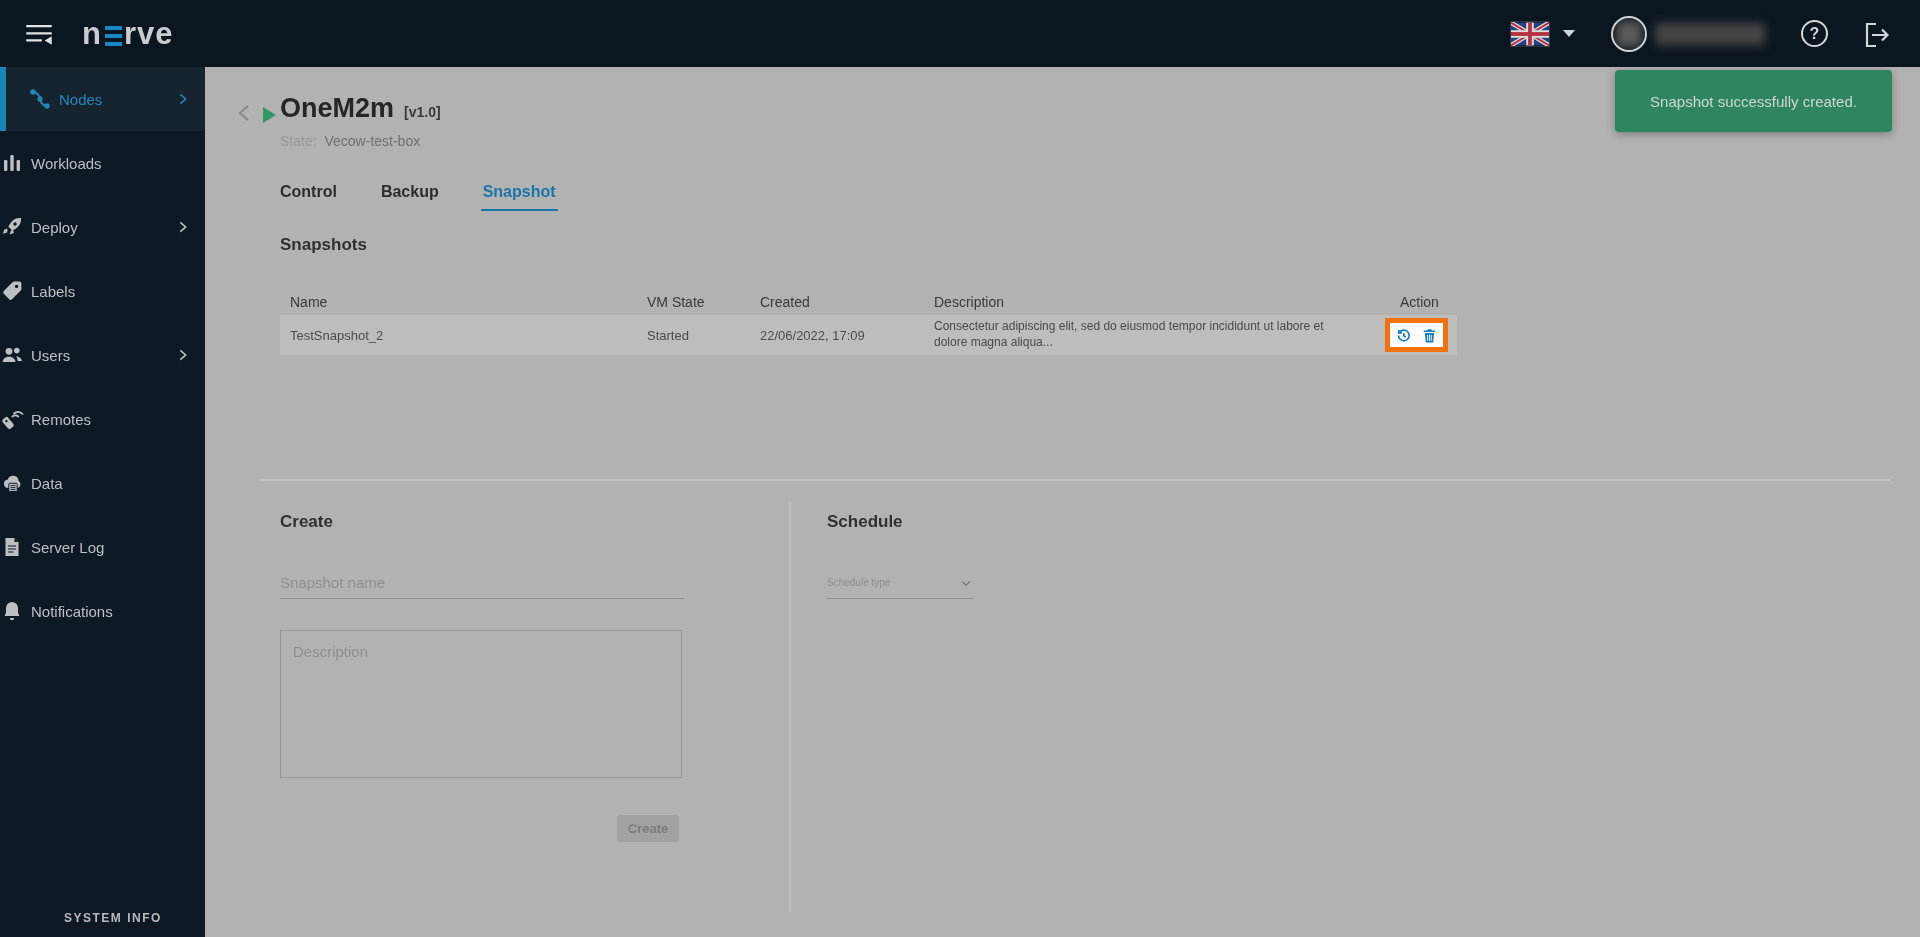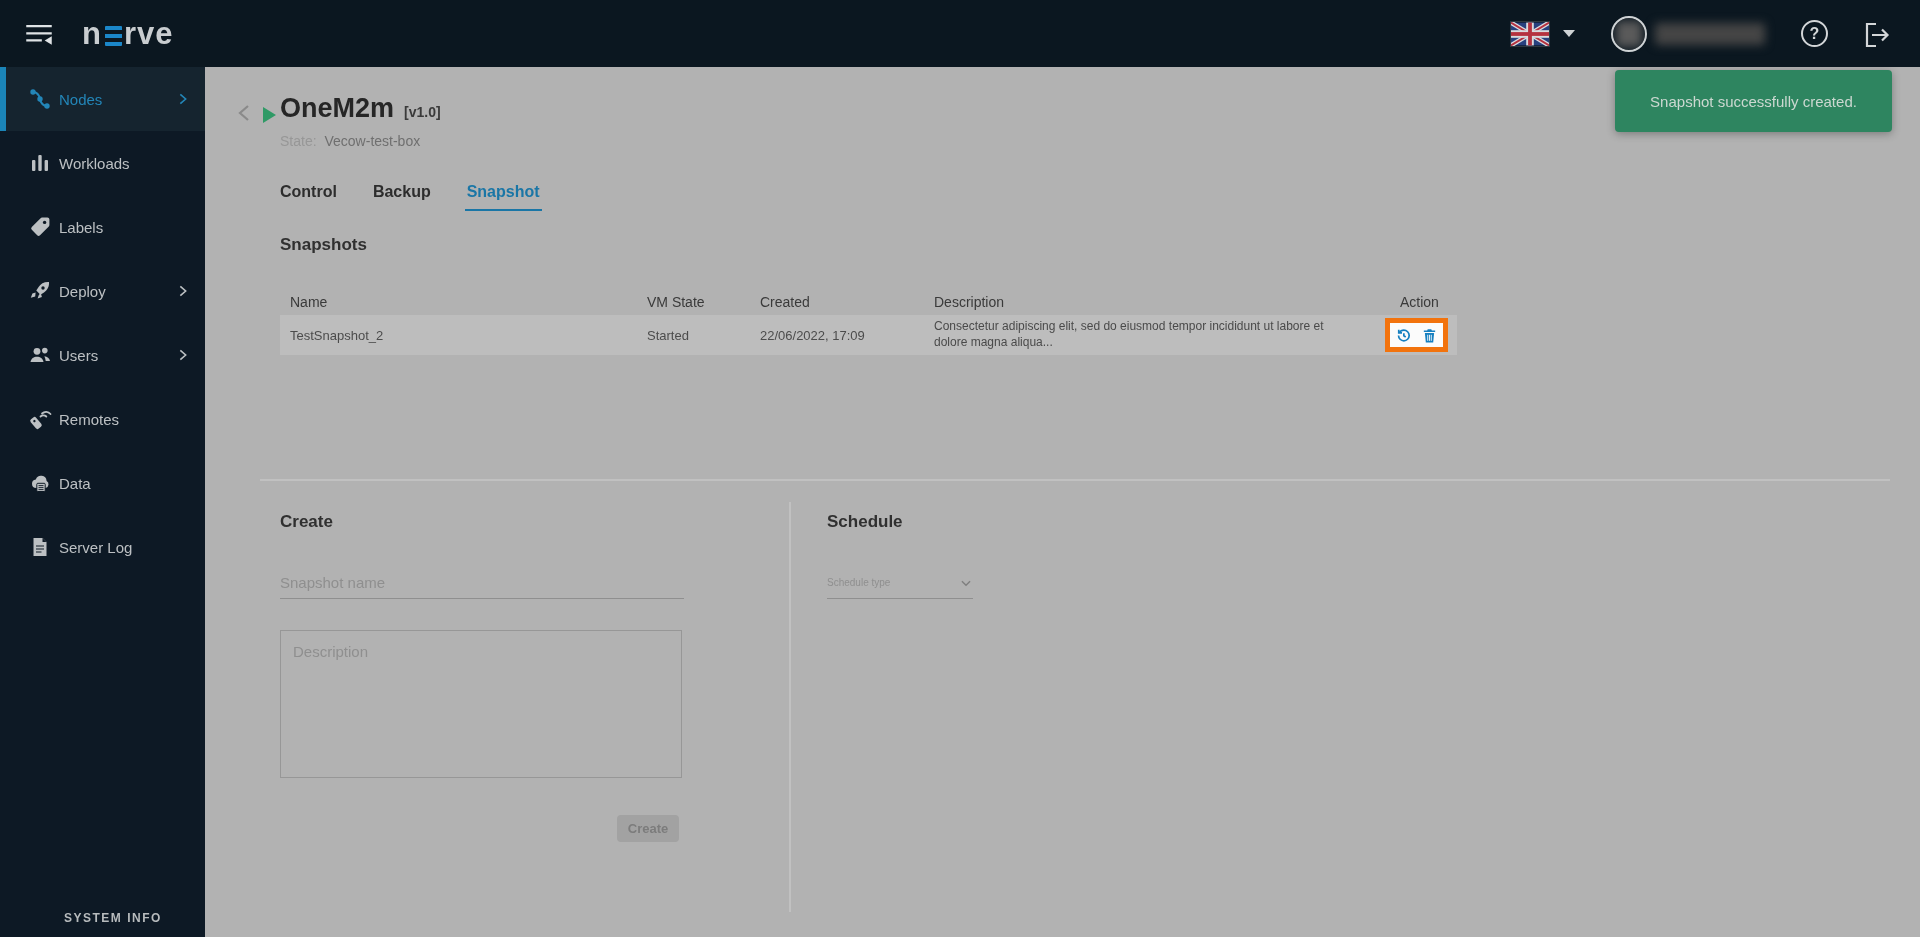--- a/index.html
+++ b/index.html
@@ -27,21 +27,21 @@
   .name-blur { width:110px; height:22px; background:#454545; filter:blur(5px);
                border-radius:3px; margin-left:8px; }
   .help { width:27px; height:27px; border-radius:50%; border:2px solid #d3d6d8; color:#d3d6d8;
           font-size:16px; font-weight:bold; display:flex; align-items:center; justify-content:center;
           margin-left:36px; cursor:pointer; }
   .logout { margin-left:32px; margin-right:28px; width:32px; height:30px; cursor:pointer; }
 
   
   .sidebar { position:absolute; left:0; top:67px; width:205px; height:870px;
              background:#0d1925; z-index:30; }
-  .side-item { height:64px; display:flex; align-items:center; padding-left:28px;
+  .side-item { height:64px; display:flex; align-items:center; 
                color:#bcc0c3; cursor:pointer; position:relative; }
   .side-item .s-icon { width:24px; height:24px; flex:0 0 24px; color:#bcc0c3; }
   .side-item .s-label { margin-left:7px; font-size:15px; }
   .side-item .s-chev { position:absolute; right:14px; width:16px; height:16px; color:#bcc0c3; }
   .side-item.active { background:#15242f; border-left:6px solid #1b85b8; padding-left:22px; }
   .side-item.active .s-label, .side-item.active .s-icon, .side-item.active .s-chev { color:#2386b8; }
   .side-footer { position:absolute; left:64px; bottom:12px; color:#b7bbbd; font-size:12px;
                  font-weight:bold; letter-spacing:1.5px; }
 
   
@@ -55,21 +55,21 @@
   .play-tri { position:absolute; left:58px; top:40px; width:0; height:0;
               border-top:8px solid transparent; border-bottom:8px solid transparent;
               border-left:13px solid #2f9a66; }
   .page-title-row { position:absolute; left:75px; top:26px; display:flex; align-items:flex-end; }
   .page-title { font-size:27px; font-weight:bold; color:#262626; }
   .page-version { font-size:14px; font-weight:bold; color:#3a3a3a; margin-left:10px; padding-bottom:4px; }
   .node-row { position:absolute; left:75px; top:66px; font-size:14px; }
   .node-label { color:#979797; }
   .node-value { color:#6f6f6f; margin-left:4px; }
 
-  .tabs { position:absolute; left:73px; top:112px; display:flex; gap:32px; }
+  .tabs { position:absolute; left:73px; top:112px; display:flex; gap:40px; }
   .tab { font-size:16px; font-weight:600; color:#2d2d2d; padding:4px 2px 8px 2px; cursor:pointer; }
   .tab.active { color:#1a76a6; border-bottom:2px solid #1a76a6; }
 
   .section-heading { font-size:17px; font-weight:600; color:#303030; }
   .snapshots-heading { position:absolute; left:75px; top:168px; }
 
   .table { position:absolute; left:75px; top:222px; width:1177px; }
   .thead { display:flex; height:26px; align-items:center; }
   .th { font-size:14px; color:#3a3a3a; padding-left:10px; }
   .trow { display:flex; height:40px; background:#bdbdbd; align-items:center; }
@@ -175,41 +175,41 @@
           <rect x="10.3" y="4" width="3.4" height="16" rx="1"></rect>
           <rect x="16.6" y="9" width="3.4" height="11" rx="1"></rect>
         </svg>
     </span>
     <span class="s-label">Workloads</span>
   </div>
 
   <div class="side-item">
     <span class="s-icon">
       <svg viewBox="0 0 24 24" fill="currentColor">
-          <path d="M12.6 3.2L3.8 12a2 2 0 000 2.8l5.4 5.4a2 2 0 002.8 0l8.8-8.8c.4-.4.6-.9.6-1.4V4.6c0-1.1-.9-2-2-2H14c-.5 0-1 .2-1.4.6z"></path>
-          <circle cx="16.6" cy="7.4" r="1.7" fill="#0d1925"></circle>
-        </svg>
-    </span>
-    <span class="s-label">Labels</span>
-  </div>
-
-  <div class="side-item">
-    <span class="s-icon">
-      <svg viewBox="0 0 24 24" fill="currentColor">
           <path d="M21 3c-4.5-.4-8.3 1.6-10.4 5l-2.3 3.6 4.1 4.1 3.6-2.3C19.4 11.3 21.4 7.5 21 3z"></path>
           <circle cx="15" cy="9" r="1.7" fill="#0d1925"></circle>
           <path d="M7.6 13.4l-3.2 1-1.6 4.3 4.4-1.3M10.6 16.4l-1 3.2 4.3-1.6-1.3-4.4z"></path>
         </svg>
     </span>
     <span class="s-label">Deploy</span>
     <span class="s-chev">
       <svg viewBox="0 0 24 24" fill="none" stroke="currentColor" stroke-width="2.4">
           <path d="M8 5l8 7-8 7"></path>
         </svg>
     </span>
+  </div>
+
+  <div class="side-item">
+    <span class="s-icon">
+      <svg viewBox="0 0 24 24" fill="currentColor">
+          <path d="M12.6 3.2L3.8 12a2 2 0 000 2.8l5.4 5.4a2 2 0 002.8 0l8.8-8.8c.4-.4.6-.9.6-1.4V4.6c0-1.1-.9-2-2-2H14c-.5 0-1 .2-1.4.6z"></path>
+          <circle cx="16.6" cy="7.4" r="1.7" fill="#0d1925"></circle>
+        </svg>
+    </span>
+    <span class="s-label">Labels</span>
   </div>
 
   <div class="side-item">
     <span class="s-icon">
       <svg viewBox="0 0 24 24" fill="currentColor">
           <circle cx="9" cy="8.3" r="3.4"></circle>
           <path d="M2.5 19c.6-3.4 3.3-5.2 6.5-5.2s5.9 1.8 6.5 5.2z"></path>
           <circle cx="16.8" cy="7.6" r="2.8"></circle>
           <path d="M16.4 13.2c2.9.2 5 1.9 5.6 4.8h-4.3c-.2-1.9-.7-3.5-1.3-4.8z"></path>
         </svg>
@@ -250,20 +250,29 @@
     <span class="s-icon">
       <svg viewBox="0 0 24 24" fill="currentColor">
           <path d="M5.5 3h9l4 4v14h-13z"></path>
           <path d="M14.5 3v4h4z" fill="#0d1925"></path>
           <path d="M8 11h8M8 14h8M8 17h5.5" stroke="#0d1925" stroke-width="1.2"></path>
         </svg>
     </span>
     <span class="s-label">Server Log</span>
   </div>
 
+  <div class="side-item">
+    <span class="s-icon">
+      <svg viewBox="0 0 24 24" fill="currentColor">
+          <path d="M12 3a6 6 0 00-6 6v4.5L4.5 17h15L18 13.5V9a6 6 0 00-6-6z"></path>
+          <path d="M9.8 19a2.2 2.2 0 004.4 0z"></path>
+        </svg>
+    </span>
+    <span class="s-label">Notifications</span>
+  </div>
 
   <div class="side-footer">SYSTEM INFO</div>
 </div>
 
 <div class="main">
 
   <div class="toast">
     <span>Snapshot successfully created.</span>
   </div>
 

